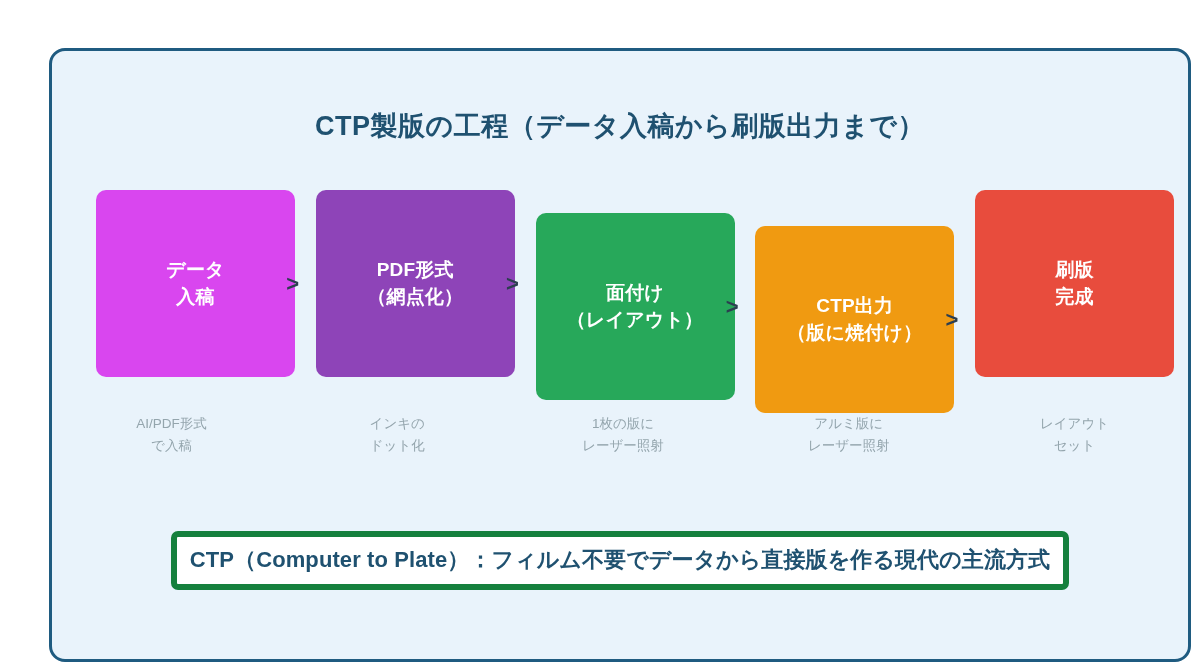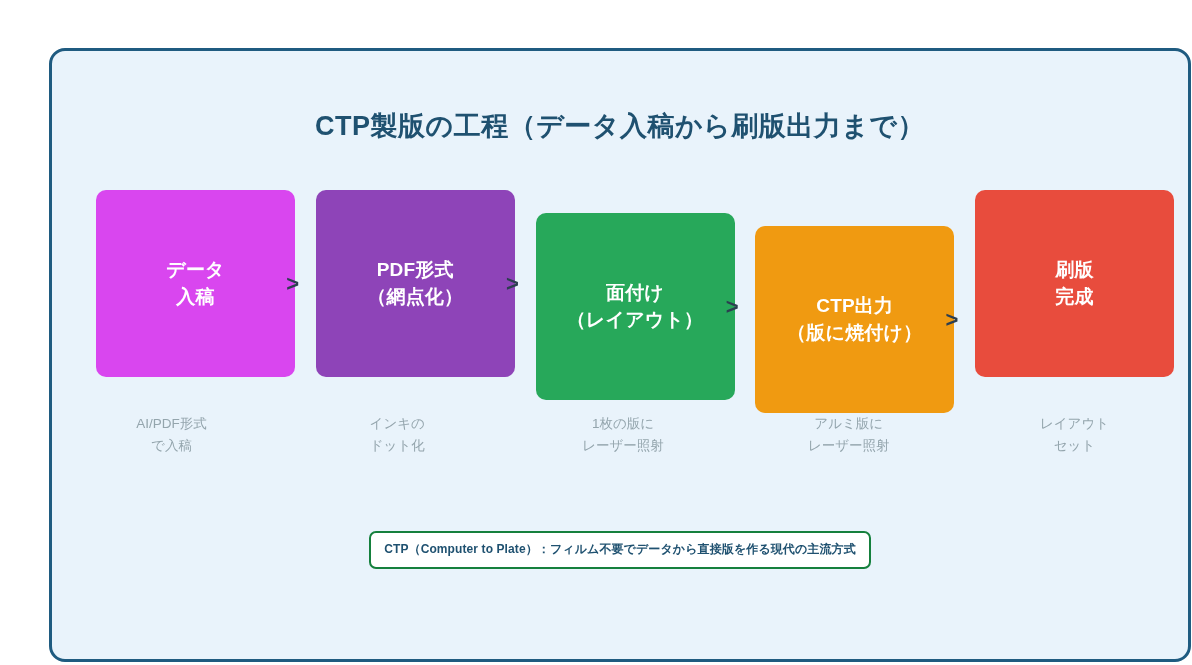--- a/index.html
+++ b/index.html
@@ -116,25 +116,25 @@
     position: absolute;
     left: 0;
     top: 468px;
     width: 100%;
     display: flex;
     justify-content: center;
   }
 
   #footnote {
     background: #ffffff;
-    border: 2px solid #15803d;
+    border: 6px solid #15803d;
     border-radius: 7px;
     padding: 8px 13px 9px 13px;
     color: #1f5170;
-    font-size: 12px;
+    font-size: 22px;
     font-weight: bold;
     white-space: nowrap;
     letter-spacing: 0.1px;
   }
 </style>
 </head>
 <body>
 
 <div id="canvas">
   <div id="panel">

